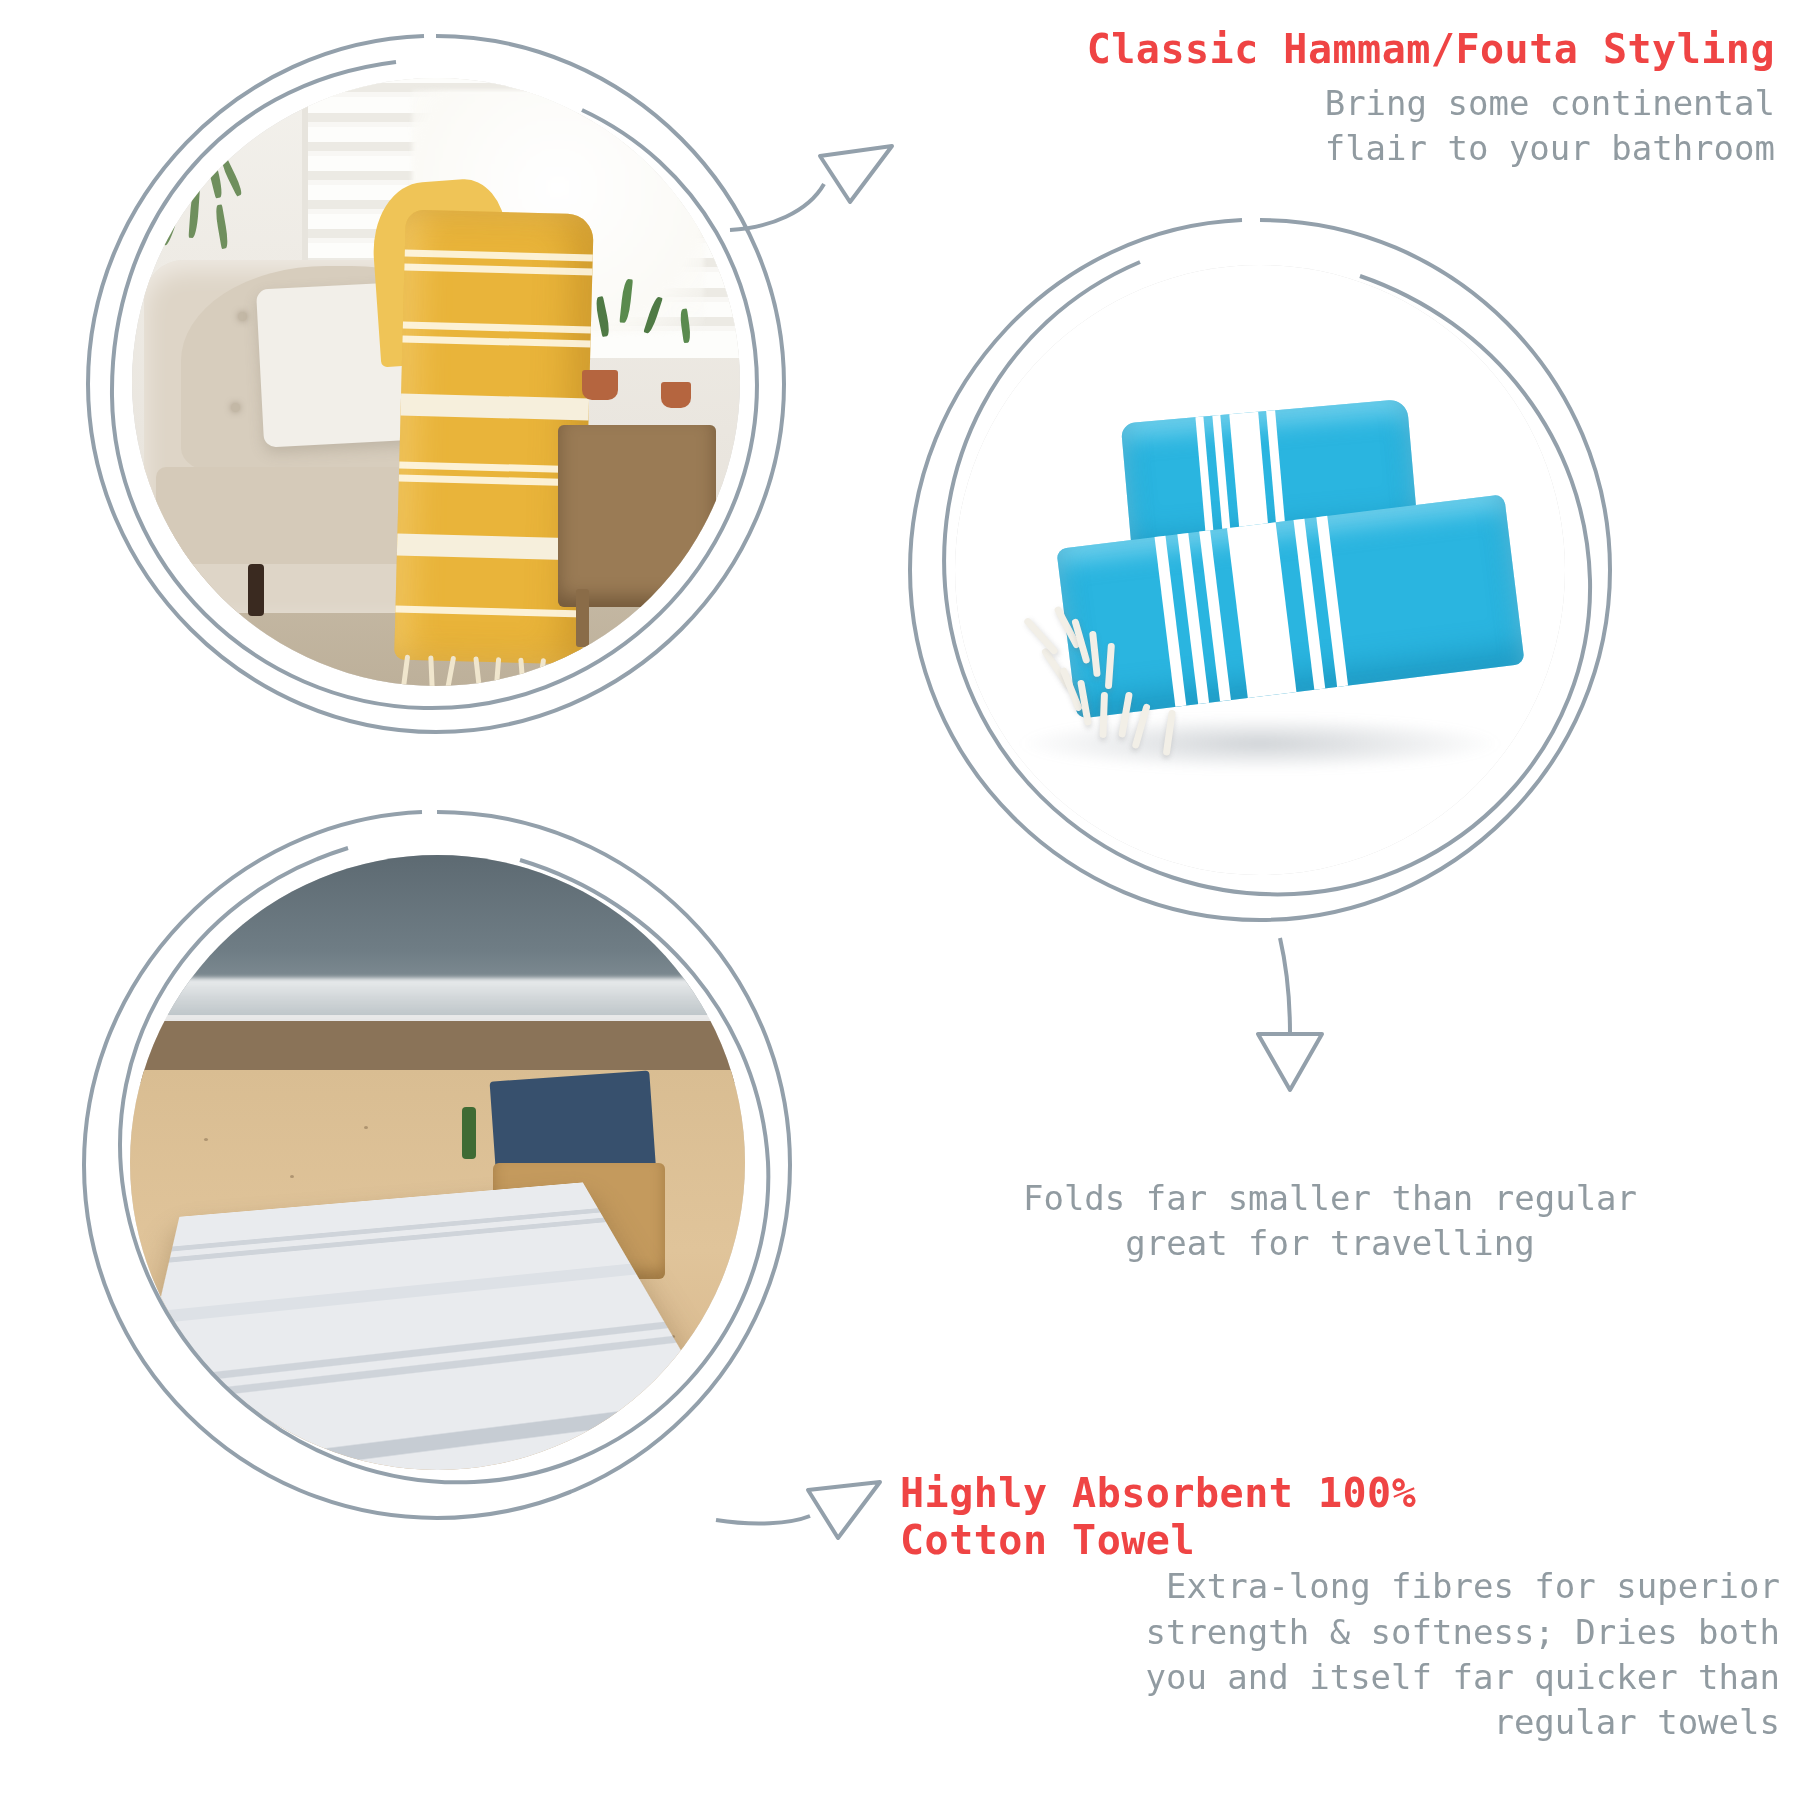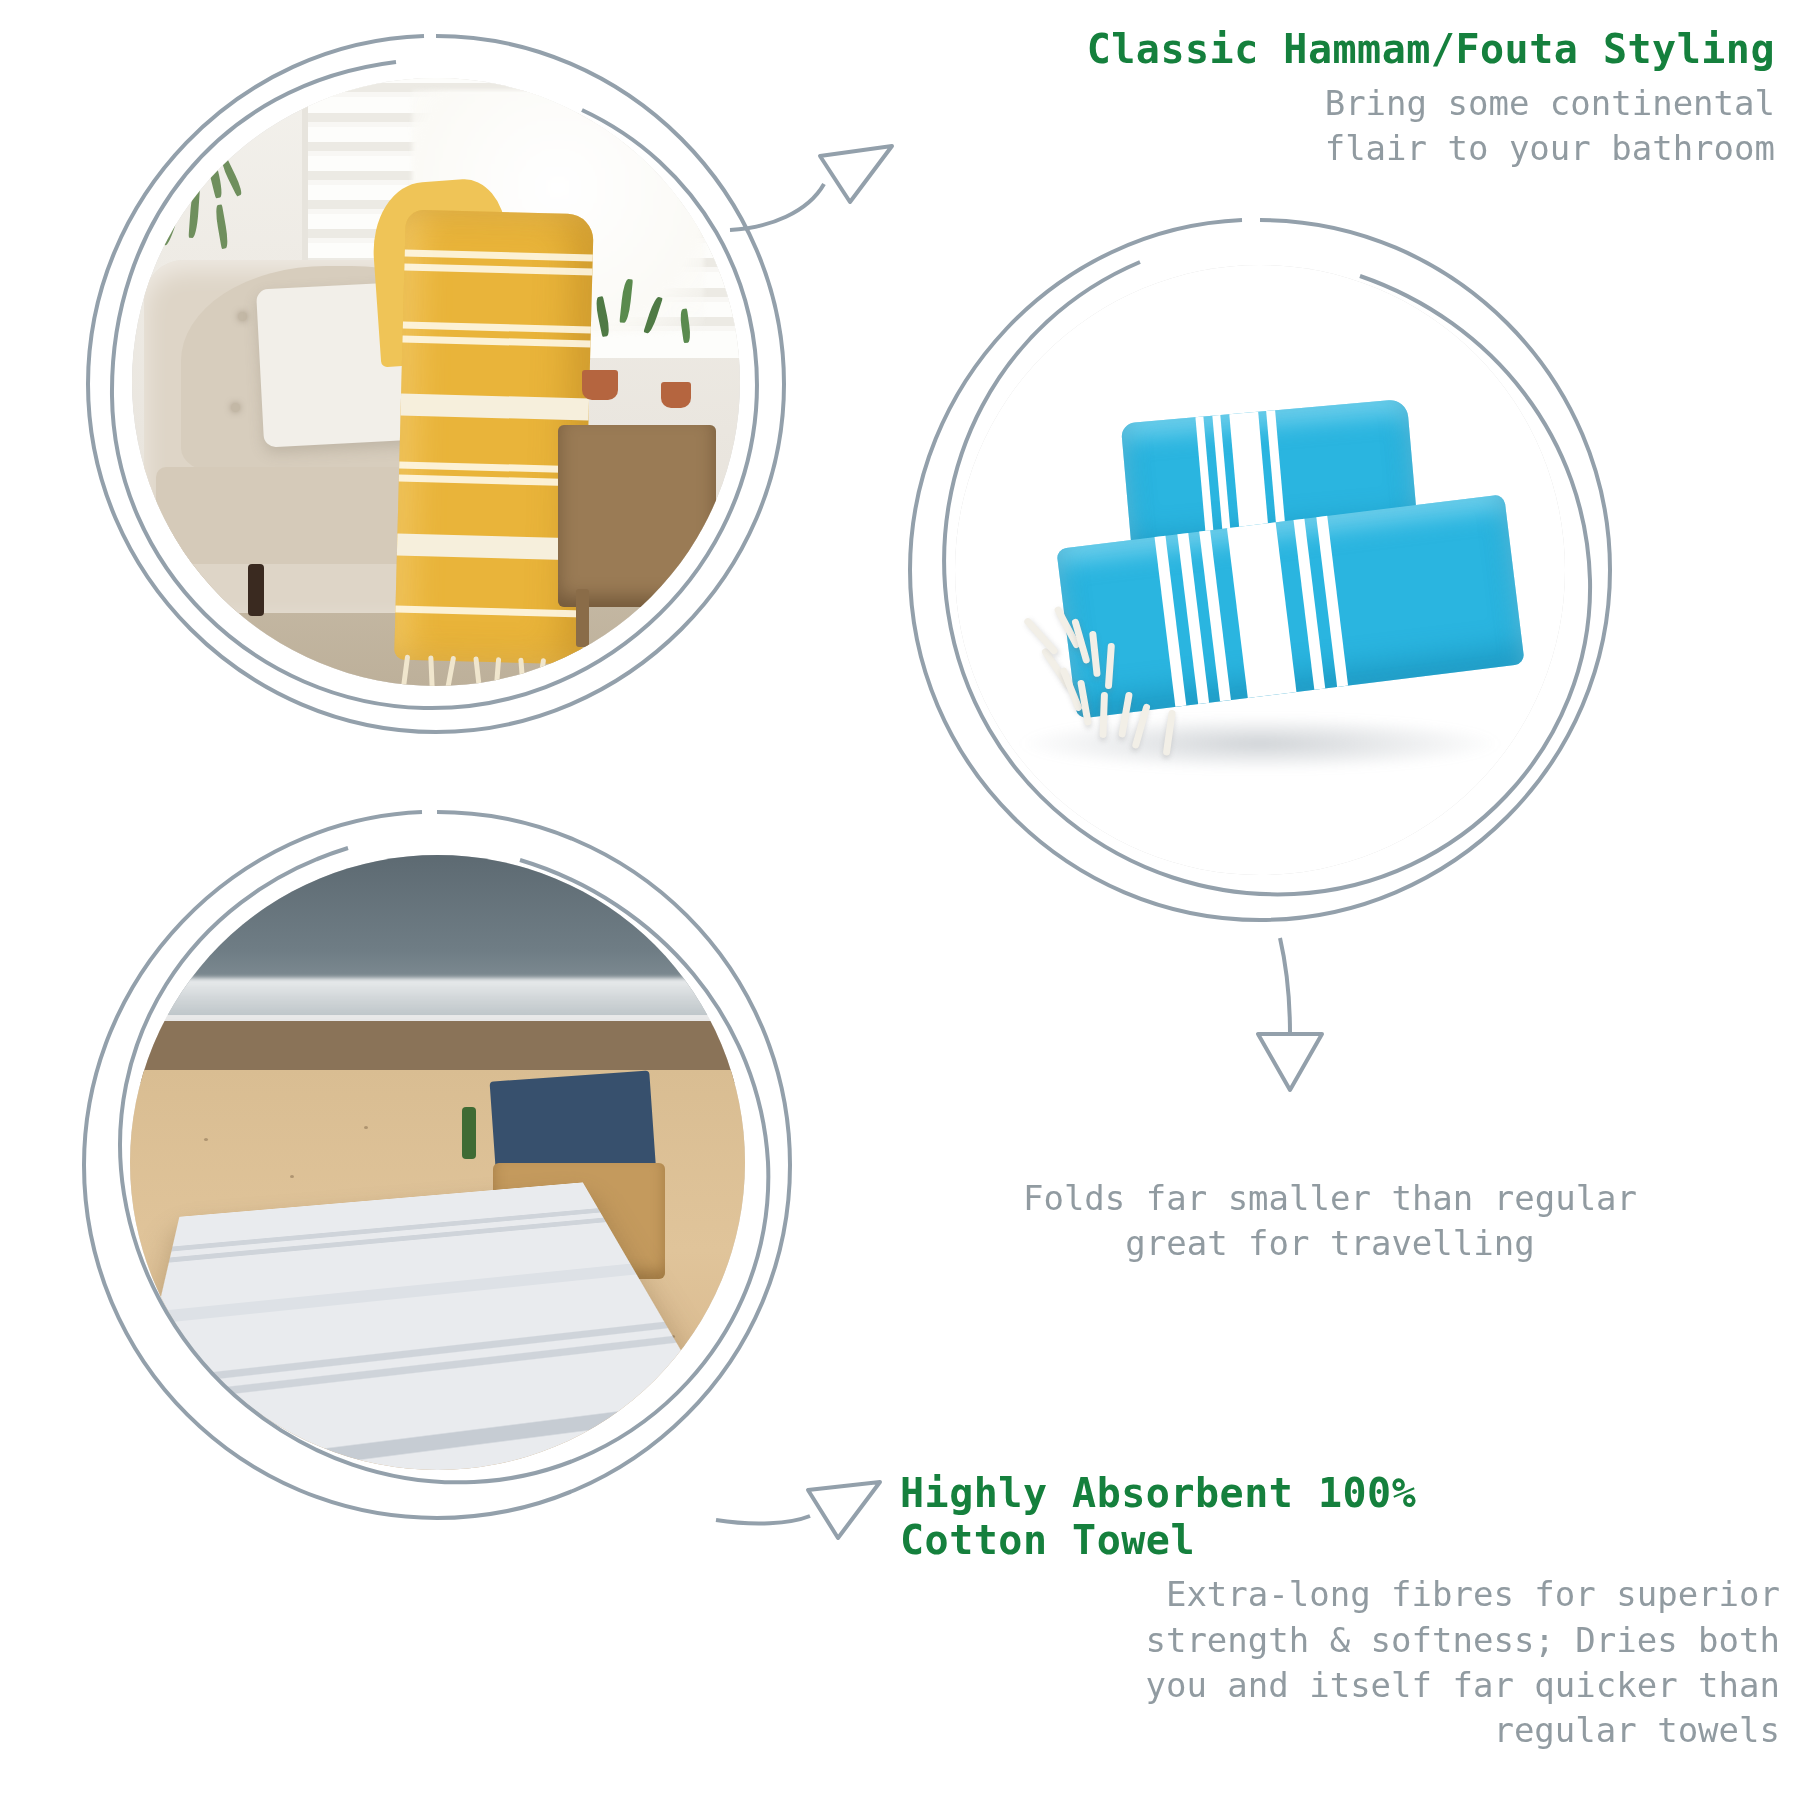--- a/index.html
+++ b/index.html
@@ -25,21 +25,21 @@
     position: absolute;
     border-radius: 50%;
     overflow: hidden;
     background: #d8d8d8;
   }
 
   
   .headline {
     font-family: "DejaVu Sans Mono", monospace;
     font-weight: bold;
-    color: #15803d;
+    color: #ef4444;
     letter-spacing: 0.5px;
     line-height: 1.18;
   }
   .body-text {
     font-family: "DejaVu Sans Mono", monospace;
     color: #8e9a a0;
     color: #919ba1;
     line-height: 1.33;
   }
 
@@ -63,21 +63,21 @@
   #block-packable .headline { font-size: 40px; }
   #block-packable .body-text { font-size: 34px; margin-top: 1px; }
 
   #block-absorbent {
     left: 900px;
     top: 1470px;
     width: 880px;
     text-align: right;
   }
   #block-absorbent .headline { font-size: 40px; text-align: left; }
-  #block-absorbent .body-text { font-size: 34px; margin-top: 8px; }
+  #block-absorbent .body-text { font-size: 34px; }
 
   
   #photo-armchair {
     left: 132px; top: 78px; width: 608px; height: 608px;
   }
   .ac-wall {
     position: absolute; inset: 0;
     background: linear-gradient(180deg, #f3f1ec 0%, #eae6df 58%, #e3ded6 100%);
   }
   .ac-window {

